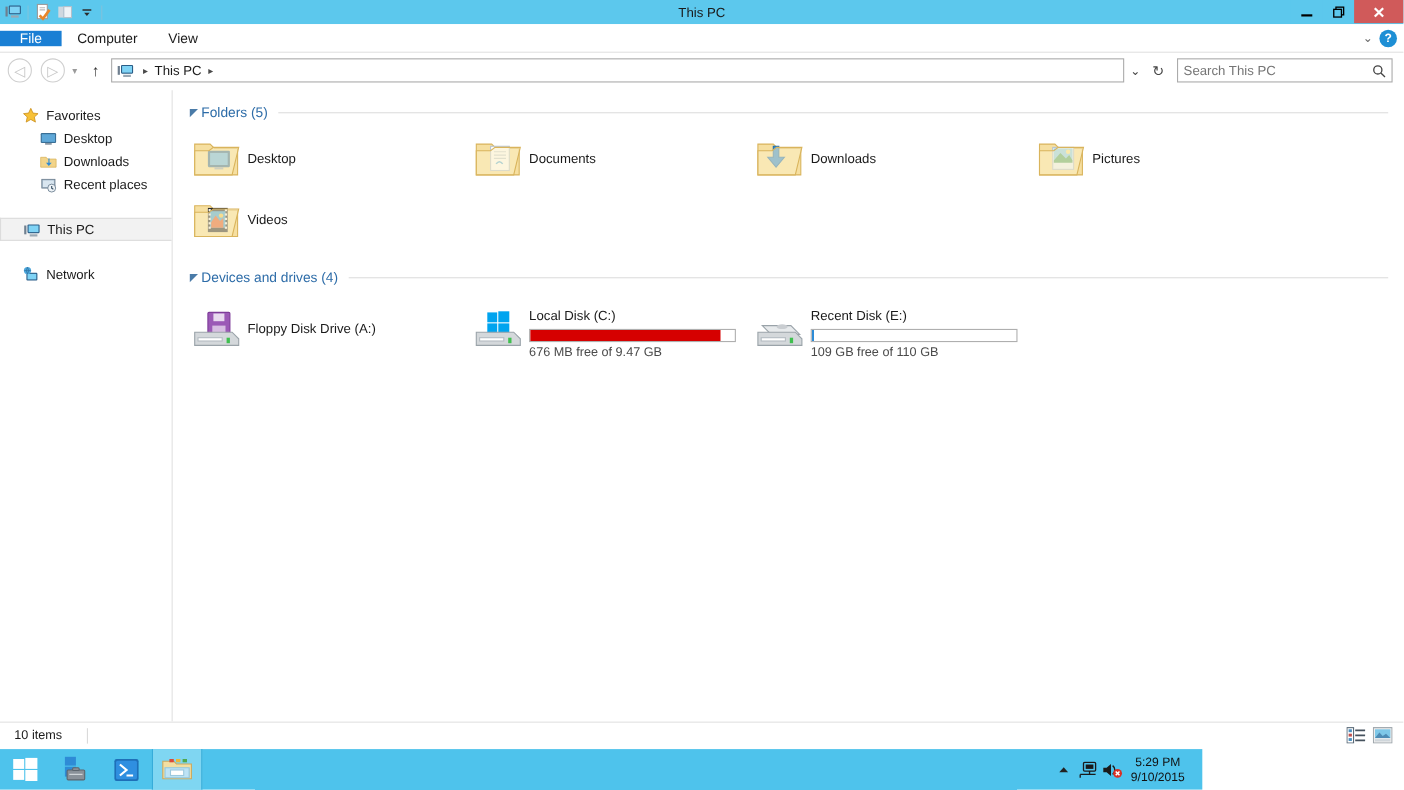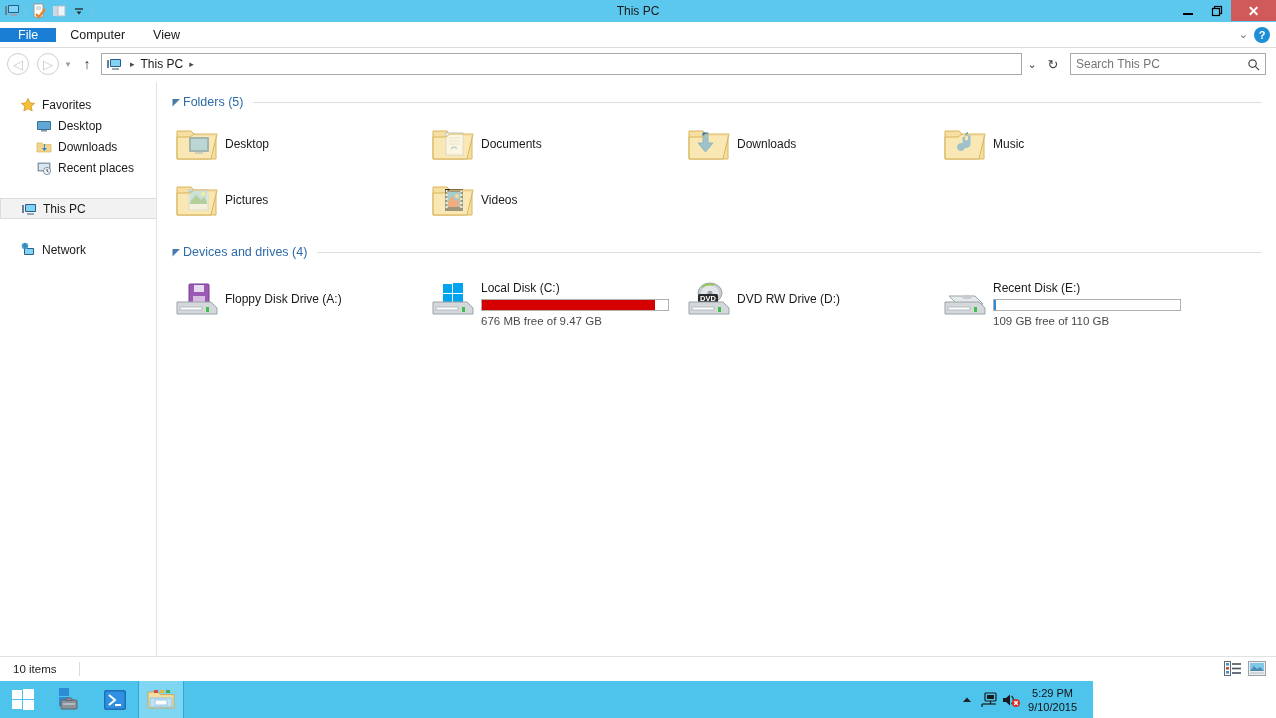--- a/index.html
+++ b/index.html
@@ -391,30 +391,20 @@
         <span class="cell-ico">
           <svg width="44" height="40" viewBox="0 0 44 40">
             <path d="M2 7 h14 l4 4 h21 v24 H2 Z" fill="#F6DFA0" stroke="#D9B45C"></path>
             <path d="M21 9 v10 h5 l-7.5 9 L11 19 h5 V9 Z" fill="#2E8BD6" stroke="#1F6FB0"></path>
             <path d="M2 13 h13 l4 -3 h23 l-6 25 H2 Z" fill="#FBEFC4" fill-opacity="0.55" stroke="#D9B45C"></path>
           </svg>
         </span>
         <span class="cell-label">Downloads</span>
       </div>
 
-      <div class="cell folder">
-        <span class="cell-ico">
-          <svg width="44" height="40" viewBox="0 0 44 40">
-            <path d="M2 7 h14 l4 4 h21 v24 H2 Z" fill="#F6DFA0" stroke="#D9B45C"></path>
-            <path d="M22 10 v13 a4 4 0 1 1 -2.5 -3.7 V13 l8 -2 v9 a4 4 0 1 1 -2.5 -3.7 V8 Z" fill="#2E8BD6"></path>
-            <path d="M2 13 h13 l4 -3 h23 l-6 25 H2 Z" fill="#FBEFC4" fill-opacity="0.55" stroke="#D9B45C"></path>
-          </svg>
-        </span>
-        <span class="cell-label">Music</span>
-      </div>
 
       <div class="cell folder">
         <span class="cell-ico">
           <svg width="44" height="40" viewBox="0 0 44 40">
             <path d="M2 7 h14 l4 4 h21 v24 H2 Z" fill="#F6DFA0" stroke="#D9B45C"></path>
             <rect x="14" y="10" width="19" height="20" fill="#E8F3FA" stroke="#b9c4cd"></rect>
             <rect x="15" y="11" width="17" height="11" fill="#8ED0F0"></rect>
             <path d="M15 22 l6 -7 l5 5 l3 -3 l3 5 v2 H15 Z" fill="#5AA86C"></path>
             <circle cx="28" cy="14" r="2" fill="#FBE38A"></circle>
             <path d="M2 13 h13 l4 -3 h23 l-6 25 H2 Z" fill="#FBEFC4" fill-opacity="0.55" stroke="#D9B45C"></path>
@@ -492,36 +482,20 @@
         </span>
         <span class="drive-info">
           <span class="drive-name">Local Disk (C:)</span>
           <div class="drive-bar">
             <div class="drive-fill" id="fill-c" style="width: 93%; background: rgb(214, 0, 0);"></div>
           </div>
           <div class="drive-free">676 MB free of 9.47 GB</div>
         </span>
       </div>
 
-      <div class="drive-cell">
-        <span class="drive-ico">
-          <svg width="48" height="40" viewBox="0 0 48 40">
-            <ellipse cx="25" cy="13" rx="12" ry="10" fill="#C9CDD1" stroke="#9aa3a9"></ellipse>
-            <ellipse cx="25" cy="13" rx="9" ry="7.5" fill="#E3E7EA"></ellipse>
-            <ellipse cx="25" cy="13" rx="2.6" ry="2.2" fill="#9aa3a9"></ellipse>
-            <path d="M17 7 a12 10 0 0 1 12 -2" stroke="#8fc84b" stroke-width="1.6" fill="none"></path>
-            <rect x="13" y="14" width="20" height="9" rx="1.5" fill="#2b2b2b"></rect>
-            <text x="23" y="21" font-size="7.5" font-family="Liberation Sans, sans-serif" fill="#fff" text-anchor="middle" font-weight="bold">DVD</text>
-            <path d="M4 22 h34 l6 6 v6 H4 Z" fill="#D4D8DB" stroke="#9aa3a9"></path>
-            <rect x="7" y="27" width="22" height="3" fill="#fff" stroke="#b4bcc2"></rect>
-            <rect x="33" y="27" width="3" height="5" fill="#3FBF4F"></rect>
-          </svg>
-        </span>
-        <span class="drive-name-only">DVD RW Drive (D:)</span>
-      </div>
 
       <div class="drive-cell">
         <span class="drive-ico">
           <svg width="48" height="40" viewBox="0 0 48 40">
             <path d="M8 16 h26 l8 8 H16 Z" fill="#E7EAEC" stroke="#9aa3a9"></path>
             <ellipse cx="26" cy="17" rx="5" ry="2.2" fill="#C9CDD1"></ellipse>
             <path d="M4 22 h34 l6 6 v6 H4 Z" fill="#D4D8DB" stroke="#9aa3a9"></path>
             <rect x="7" y="27" width="22" height="3" fill="#fff" stroke="#b4bcc2"></rect>
             <rect x="33" y="27" width="3" height="5" fill="#3FBF4F"></rect>
           </svg>

